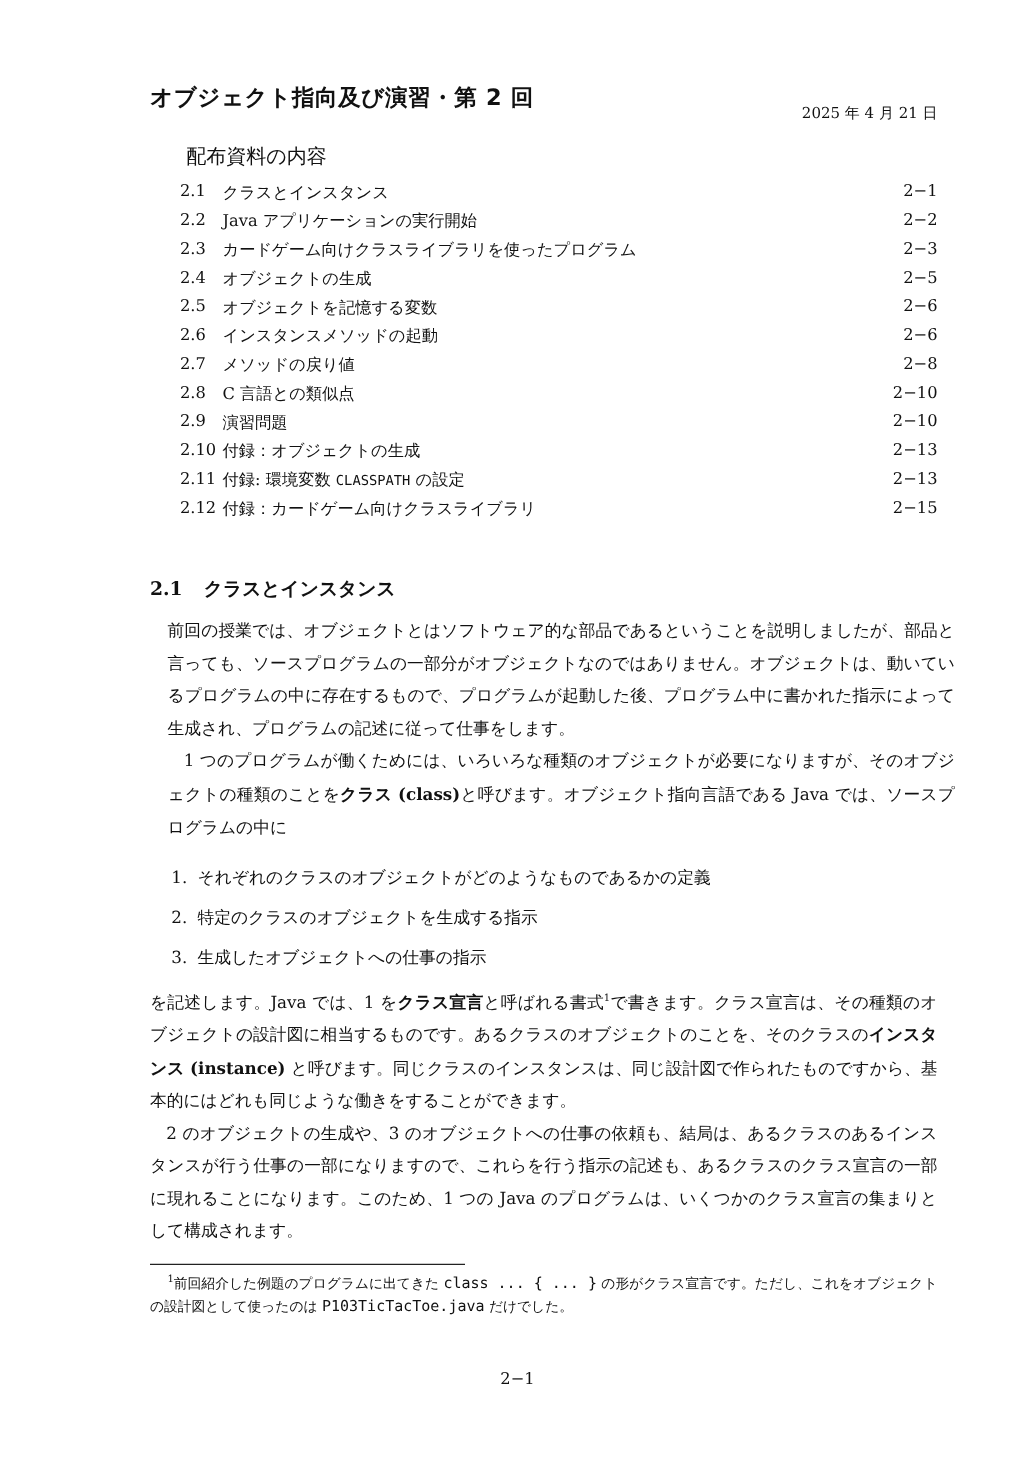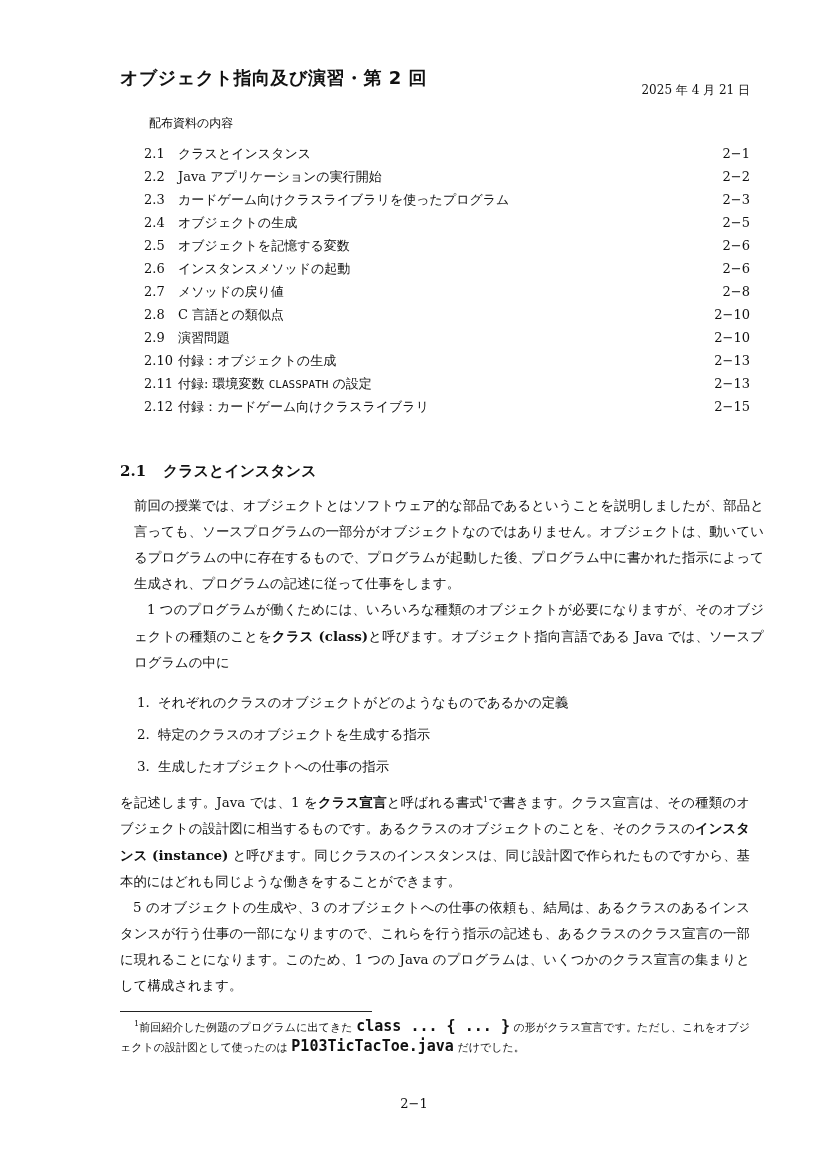--- a/index.html
+++ b/index.html
@@ -9,21 +9,21 @@
       color: #111111;
     }
     .page { position: absolute; left: 0; top: 0; width: 828px; height: 966px; }
     .header { position: absolute; left: 120px; top: 66px; width: 630px; height: 26px; }
     .doc-title {
       position: absolute; left: 0; top: 0;
       font-family: "DejaVu Sans", "Liberation Sans", sans-serif;
       font-weight: bold; font-size: 18px; letter-spacing: 0.5px; white-space: nowrap;
     }
     .doc-date { position: absolute; right: 0; top: 16px; font-size: 12px; white-space: nowrap; }
-    .toc-heading { position: absolute; left: 120px; top: 115px; font-size: 12px; white-space: nowrap; padding-left: 29px; }
+    .toc-heading { position: absolute; left: 120px; top: 115px; font-size: 16px; white-space: nowrap; padding-left: 29px; }
     .toc { position: absolute; left: 144px; top: 142px; width: 606px; }
     .toc-row {
       position: relative; height: 23px; display: flex; align-items: center;
       font-size: 13px; white-space: nowrap;
     }
     .toc-num { width: 34px; flex: 0 0 34px; }
     .toc-title { flex: 0 0 auto; padding-right: 4px; }
     .toc-dots {
       flex: 1 1 auto; overflow: hidden; height: 14px; margin: 0 6px 0 2px;
       background-image: radial-gradient(circle, #333 0.9px, transparent 1.2px);
@@ -42,21 +42,21 @@
     .indent { text-indent: 13px; }
     .bold { font-weight: bold; }
     .bold-sans { font-family: "DejaVu Sans", "Liberation Sans", sans-serif; font-weight: bold; }
     .sup { font-size: 8px; vertical-align: super; line-height: 0; }
     .list { position: absolute; left: 137px; top: 690px; width: 610px; font-size: 13.4px; }
     .list-item { height: 32px; line-height: 26px; white-space: nowrap; }
     .list-item .li-num { display: inline-block; width: 21px; }
     .footnote-rule { position: absolute; left: 120px; top: 1011px; width: 252px; height: 0; border-top: 1px solid #222; }
     .footnote { position: absolute; left: 120px; top: 1017px; width: 630px; font-size: 11px; line-height: 19px; }
     .footnote p { margin: 0; text-indent: 14px; text-align: justify; }
-    .footnote .mono { font-size: 15px; font-weight: bold; }
+    .footnote .mono { font-size: 12px; }
     .page-num { position: absolute; left: 0; width: 828px; top: 1096px; text-align: center; font-size: 13px; }
   </style>
 </head>
 <body>
 
 <div class="page">
 
   <div class="header">
     <div class="doc-title">オブジェクト指向及び演習・第 2 回</div>
     <div class="doc-date">2025 年 4 月 21 日</div>
@@ -155,21 +155,21 @@
     <div class="list-item">
       <span class="li-num">2.</span><span>特定のクラスのオブジェクトを生成する指示</span>
     </div>
     <div class="list-item">
       <span class="li-num">3.</span><span>生成したオブジェクトへの仕事の指示</span>
     </div>
   </div>
 
   <div class="body-text" style="top:790px;">
     <p><span>を記述します。Java では、1 を</span><span class="bold-sans">クラス宣言</span><span>と呼ばれる書式</span><span class="sup">1</span><span>で書きます。クラス宣言は、その種類のオブジェクトの設計図に相当するものです。あるクラスのオブジェクトのことを、そのクラスの</span><span class="bold-sans">インスタンス</span><span class="bold"> (instance)</span><span> と呼びます。同じクラスのインスタンスは、同じ設計図で作られたものですから、基本的にはどれも同じような働きをすることができます。</span></p>
-    <p class="indent">5 のオブジェクトの生成や、3 のオブジェクトへの仕事の依頼も、結局は、あるクラスのあるインスタンスが行う仕事の一部になりますので、これらを行う指示の記述も、あるクラスのクラス宣言の一部に現れることになります。このため、1 つの Java のプログラムは、いくつかのクラス宣言の集まりとして構成されます。</p>
+    <p class="indent">2 のオブジェクトの生成や、3 のオブジェクトへの仕事の依頼も、結局は、あるクラスのあるインスタンスが行う仕事の一部になりますので、これらを行う指示の記述も、あるクラスのクラス宣言の一部に現れることになります。このため、1 つの Java のプログラムは、いくつかのクラス宣言の集まりとして構成されます。</p>
   </div>
 
   <div class="footnote-rule"></div>
   <div class="footnote">
     <p><span class="sup">1</span><span>前回紹介した例題のプログラムに出てきた </span><span class="mono">class ... { ... }</span><span> の形がクラス宣言です。ただし、これをオブジェクトの設計図として使ったのは </span><span class="mono">P103TicTacToe.java</span><span> だけでした。</span></p>
   </div>
 
   <div class="page-num">2−1</div>
 </div>
 

